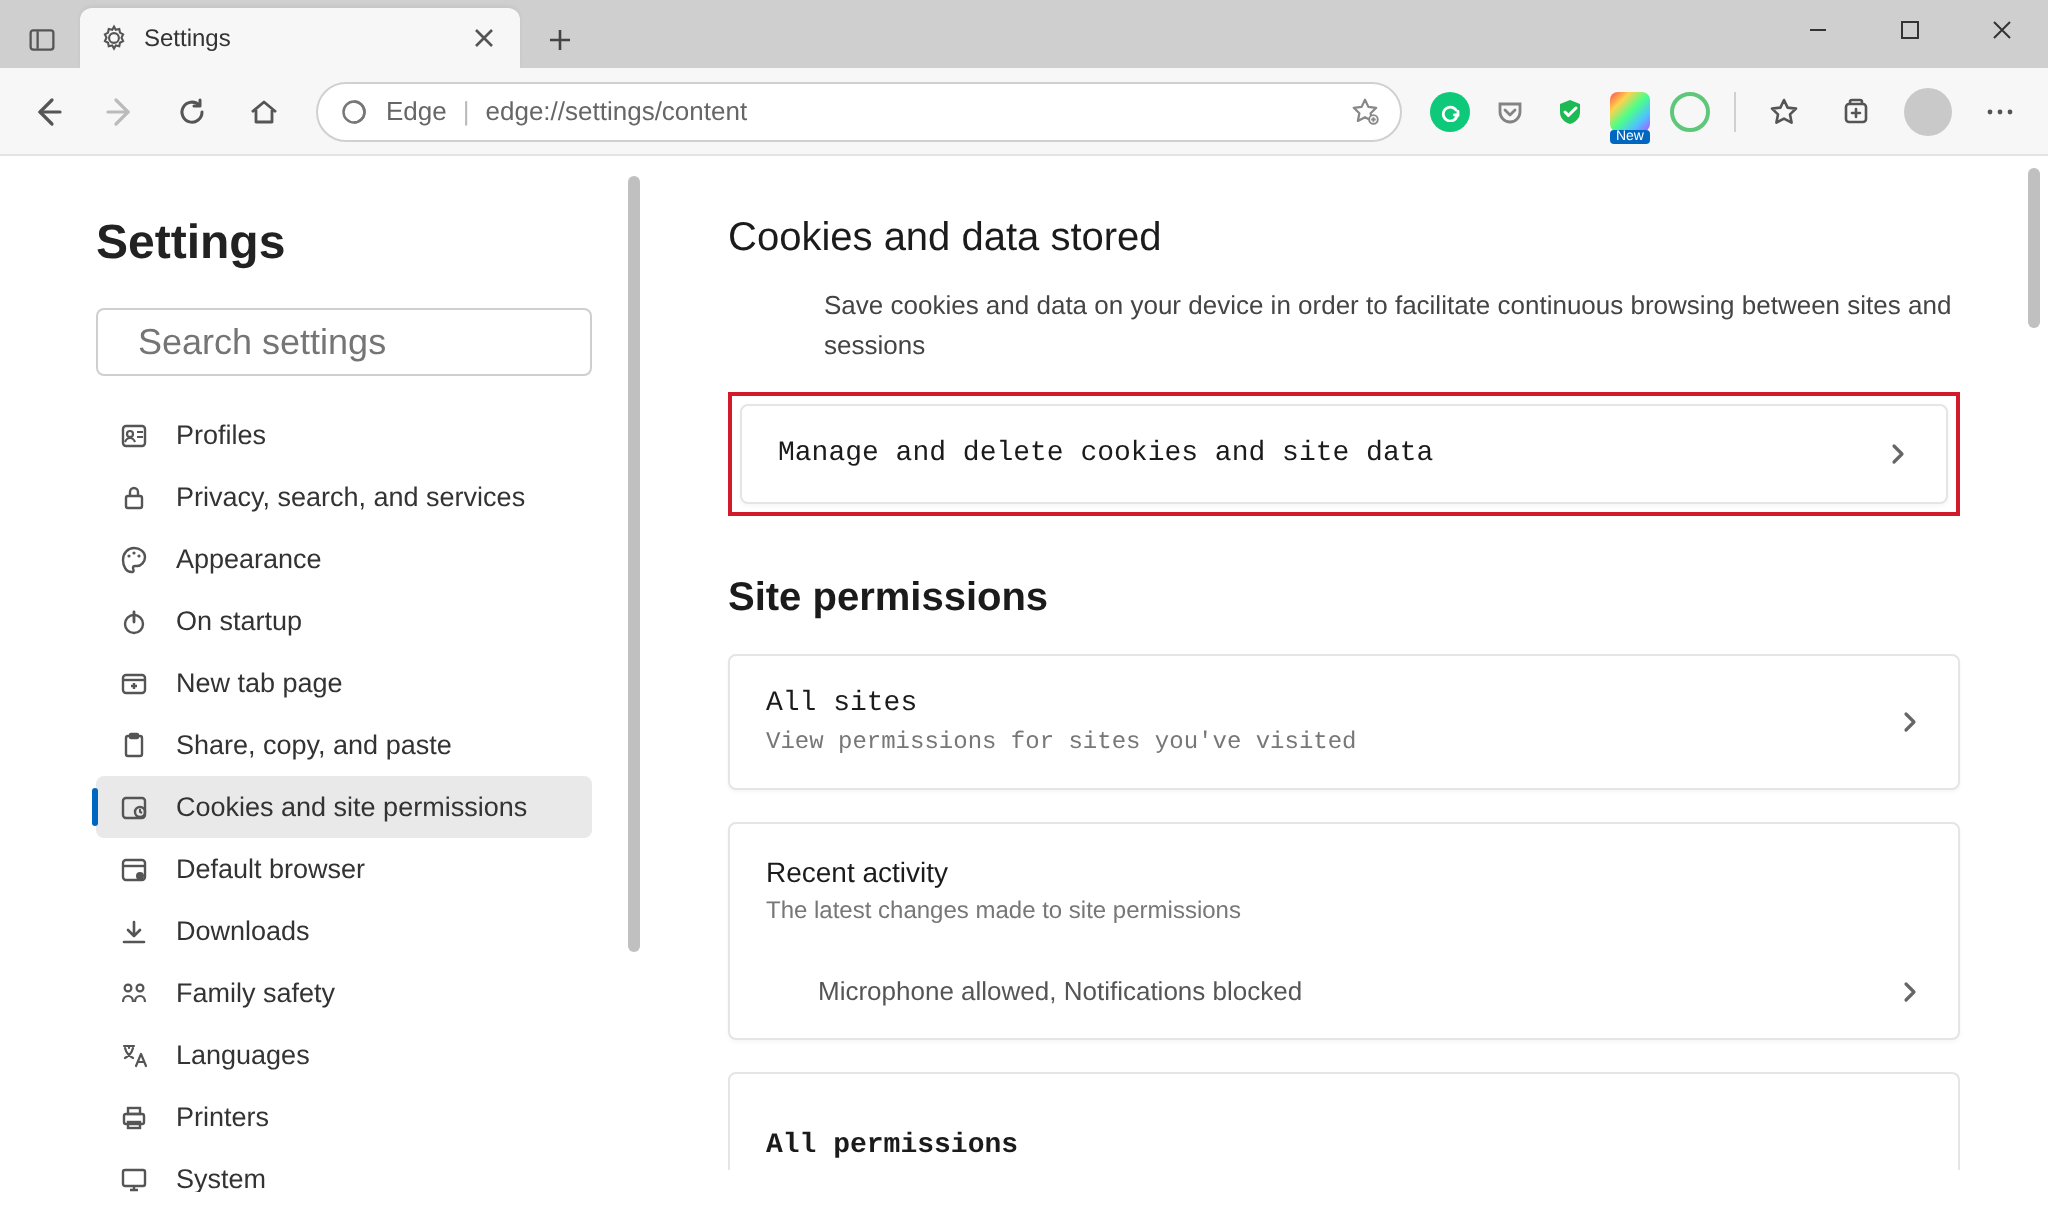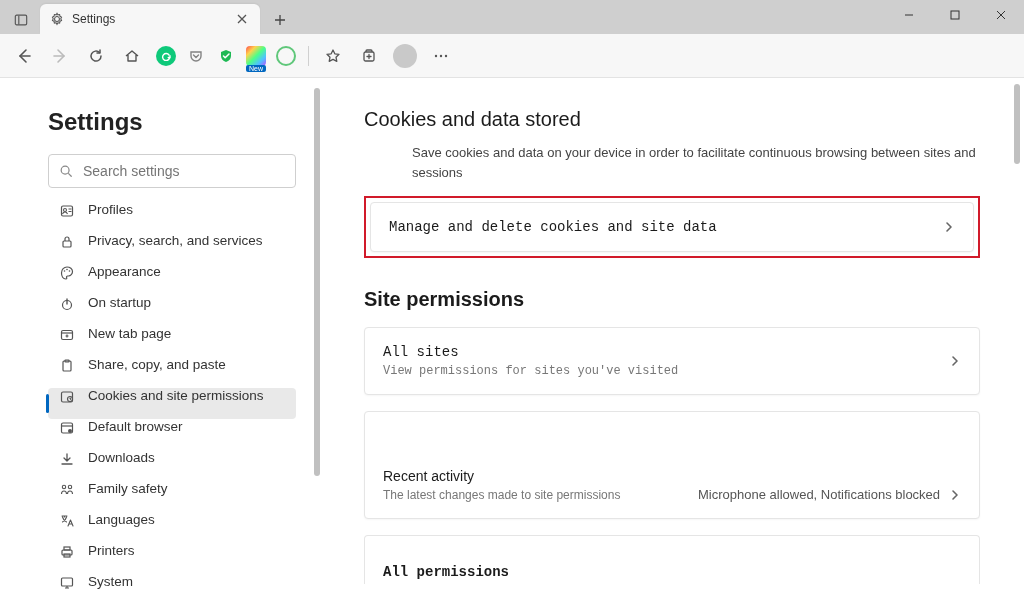--- a/index.html
+++ b/index.html
@@ -38,40 +38,40 @@
   .ext.greenring { border:2px solid #5fc77a; border-radius:50%; }
   .vline { width:1px; height:20px; background:#d0d0d0; margin:0 4px; }
   .profile { width:24px; height:24px; background:#c9c9c9; border-radius:50%; }
 
   
   .content { flex:1; display:flex; overflow:hidden; position:relative; background:#fff; }
   .sidebar { width:320px; padding: 30px 24px 20px 48px; overflow:hidden; position:relative; }
   .side-scroll-indicator { position:absolute; right:0; top:10px; bottom:120px; width:6px; background:#c0c0c0; border-radius:3px; }
   .settings-title { font-size:24px; font-weight:600; margin-bottom:18px; }
   .search-box { height:34px; border:1px solid #cfcfcf; border-radius:4px; display:flex; align-items:center; padding:0 10px; gap:10px; color:#888; margin-bottom:14px; }
-  .search-box input { border:none; outline:none; flex:1; font-size:14px; color:#444; background:transparent; }
+  .search-box input { border:none; outline:none; flex:1; font-size:18px; color:#444; background:transparent; }
   .nav-list { list-style:none; display:flex; flex-direction:column; }
-  .nav-item { height:31px; display:flex; gap:12px; padding:0 10px; border-radius:4px; color:#333; font-size:13.5px; cursor:pointer; }
+  .nav-item { height:31px; display:flex; align-items:center; gap:12px; padding:0 10px; border-radius:4px; color:#333; font-size:13.5px; cursor:pointer; }
   .nav-item .ic { width:18px; height:18px; display:flex; align-items:center; justify-content:center; color:#555; }
   .nav-item.active { background:#e9e9e9; position:relative; }
   .nav-item.active::before { content:""; position:absolute; left:-2px; top:6px; bottom:6px; width:3px; background:#0067c0; border-radius:2px; }
 
   .main { flex:1; padding: 30px 44px 0 44px; overflow:hidden; position:relative; }
   .main-scroll-indicator { position:absolute; right:4px; top:6px; width:6px; height:80px; background:#c0c0c0; border-radius:3px; }
   .section-h1 { font-size:20px; font-weight:400; margin-bottom:12px; color:#1b1b1b; }
   .section-desc { font-size:13px; color:#444; line-height:1.5; margin-bottom:14px; max-width:580px;margin-left:48px; }
   .highlight-wrap { border:2px solid #d11a2a; padding:4px; margin-bottom:30px; }
   .card { background:#fff; border:1px solid #e5e5e5; border-radius:4px; padding:16px 18px; display:flex; align-items:center; box-shadow:0 1px 2px rgba(0,0,0,.04); cursor:pointer; }
   .card .card-text { flex:1;font-family:Liberation Mono, monospace; }
   .card .card-title { font-size:14px; font-weight:500; color:#1b1b1b; }
   .card .card-sub { font-size:12px; color:#777; margin-top:4px; }
   .card .chevron { color:#666; }
   .section-h2 { font-size:20px; font-weight:600; margin-bottom:16px; margin-top:6px; color:#1b1b1b; }
   .card-stack { display:flex; flex-direction:column; gap:16px; }
-  .card.tall { min-height:108px; align-items:flex-end; flex-direction:row; }
+  .card.tall { min-height:108px; align-items:flex-start; flex-direction:column; }
   .card.tall .row-top { width:100%; }
   .card.tall .row-bottom { width:100%; display:flex; align-items:center; margin-top:26px; }
   .card.tall .row-bottom .detail { flex:1; color:#555; font-size:13px; padding-left:26px; }
   .card.partial { border-bottom:none; border-bottom-left-radius:0; border-bottom-right-radius:0; box-shadow:none; padding-bottom:4px;}
   .card.partial .card-title { font-weight:600;margin-top:12px; }
 
   svg { display:block; }
 </style>
 </head>
 <body>
@@ -142,20 +142,38 @@
           <path d="M13 8a5 5 0 1 1-1.5-3.5" fill="none" stroke="#555" stroke-width="1.5" stroke-linecap="round"></path>
           <path d="M12 2v3h-3" fill="none" stroke="#555" stroke-width="1.5" stroke-linecap="round" stroke-linejoin="round"></path>
         </svg>
       </div>
     <div class="tb-btn">
         <svg width="16" height="16" viewBox="0 0 16 16">
           <path d="M2 8l6-5 6 5M4 7v6h8V7" fill="none" stroke="#555" stroke-width="1.4" stroke-linejoin="round"></path>
         </svg>
       </div>
 
+    <div class="addr">
+      <span class="edge-icon">
+          <svg width="14" height="14" viewBox="0 0 16 16">
+            <circle cx="8" cy="8" r="6" fill="none" stroke="#777" stroke-width="1.4"></circle>
+            <path d="M8 2a6 6 0 0 1 0 12" fill="none" stroke="#777" stroke-width="1.4"></path>
+          </svg>
+        </span>
+      <span class="label">Edge</span>
+      <span class="sep">|</span>
+      <span class="url">edge://settings/content</span>
+      <span class="fav-icon">
+          <svg width="15" height="15" viewBox="0 0 16 16">
+            <path d="M8 2l1.8 3.8 4.2.5-3 2.9.8 4.1L8 11.3 4.2 13.3 5 9.2 2 6.3l4.2-.5z" fill="none" stroke="#888" stroke-width="1.2" stroke-linejoin="round"></path>
+            <circle cx="12.5" cy="12.5" r="2.3" fill="#fff" stroke="#888" stroke-width="1"></circle>
+            <path d="M12.5 11.3v2.4M11.3 12.5h2.4" stroke="#888" stroke-width="1"></path>
+          </svg>
+        </span>
+    </div>
 
     <div class="ext-icons">
       <div class="ext green1">
           <svg width="10" height="10" viewBox="0 0 10 10">
             <path d="M8 4a3.5 3.5 0 1 0 .5 3" fill="none" stroke="#fff" stroke-width="1.4" stroke-linecap="round"></path>
             <path d="M7.2 6.5 H9 V4.7" fill="none" stroke="#fff" stroke-width="1.4" stroke-linecap="round"></path>
           </svg>
         </div>
       <div class="ext pocket">
           <svg width="16" height="16" viewBox="0 0 16 16">

